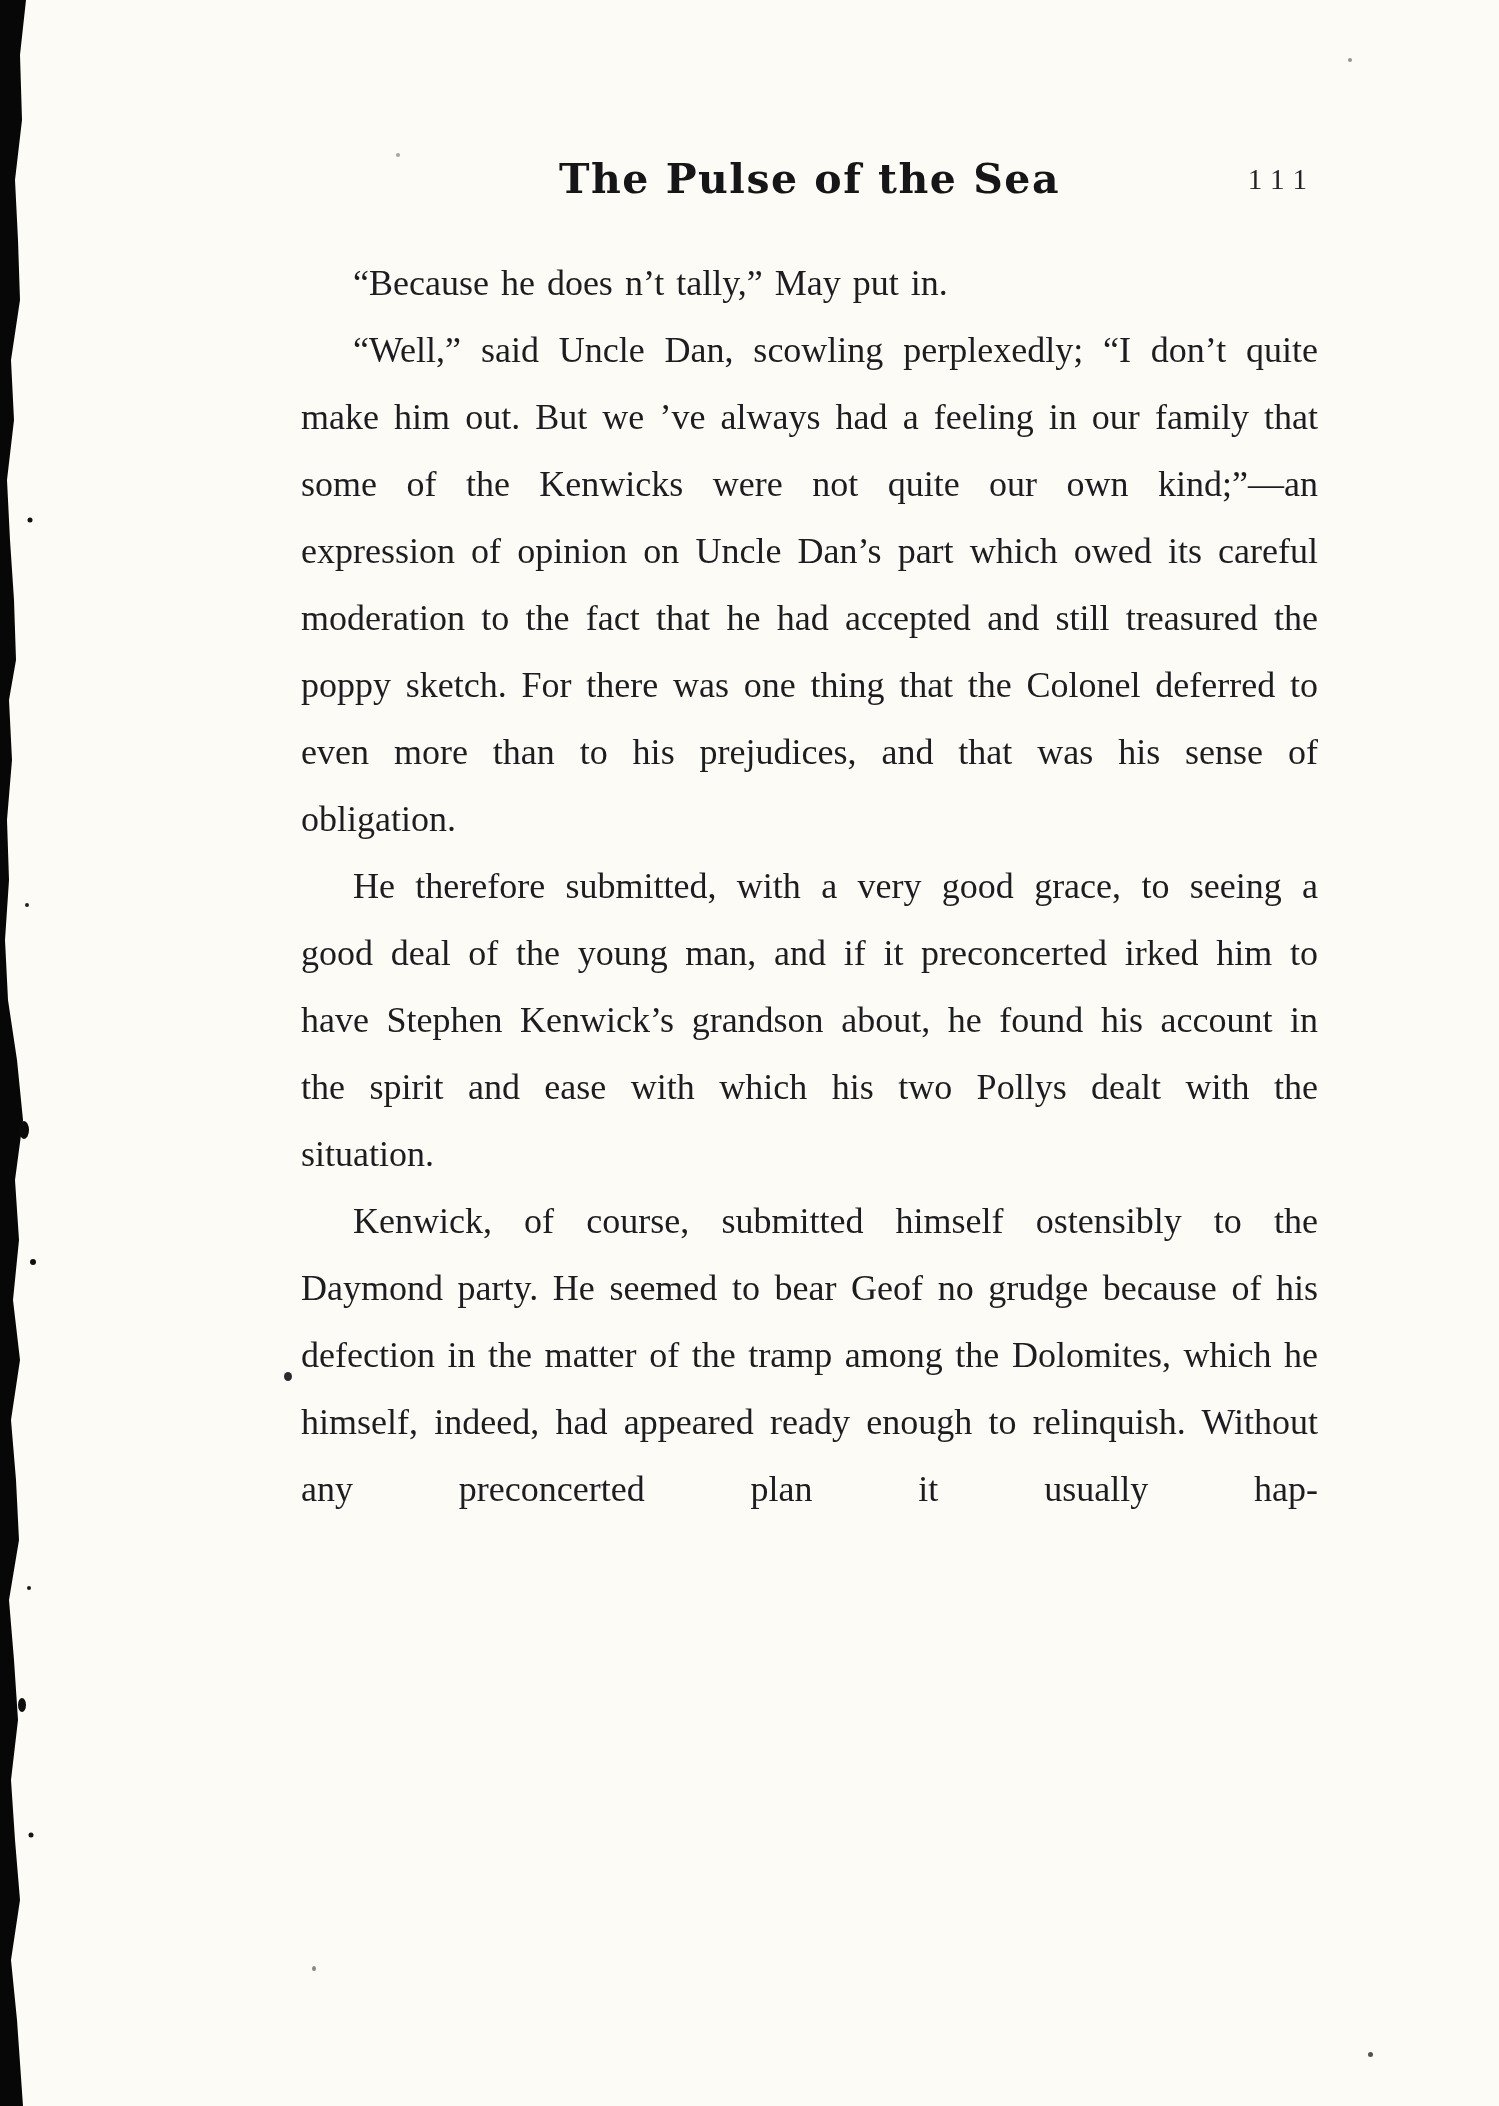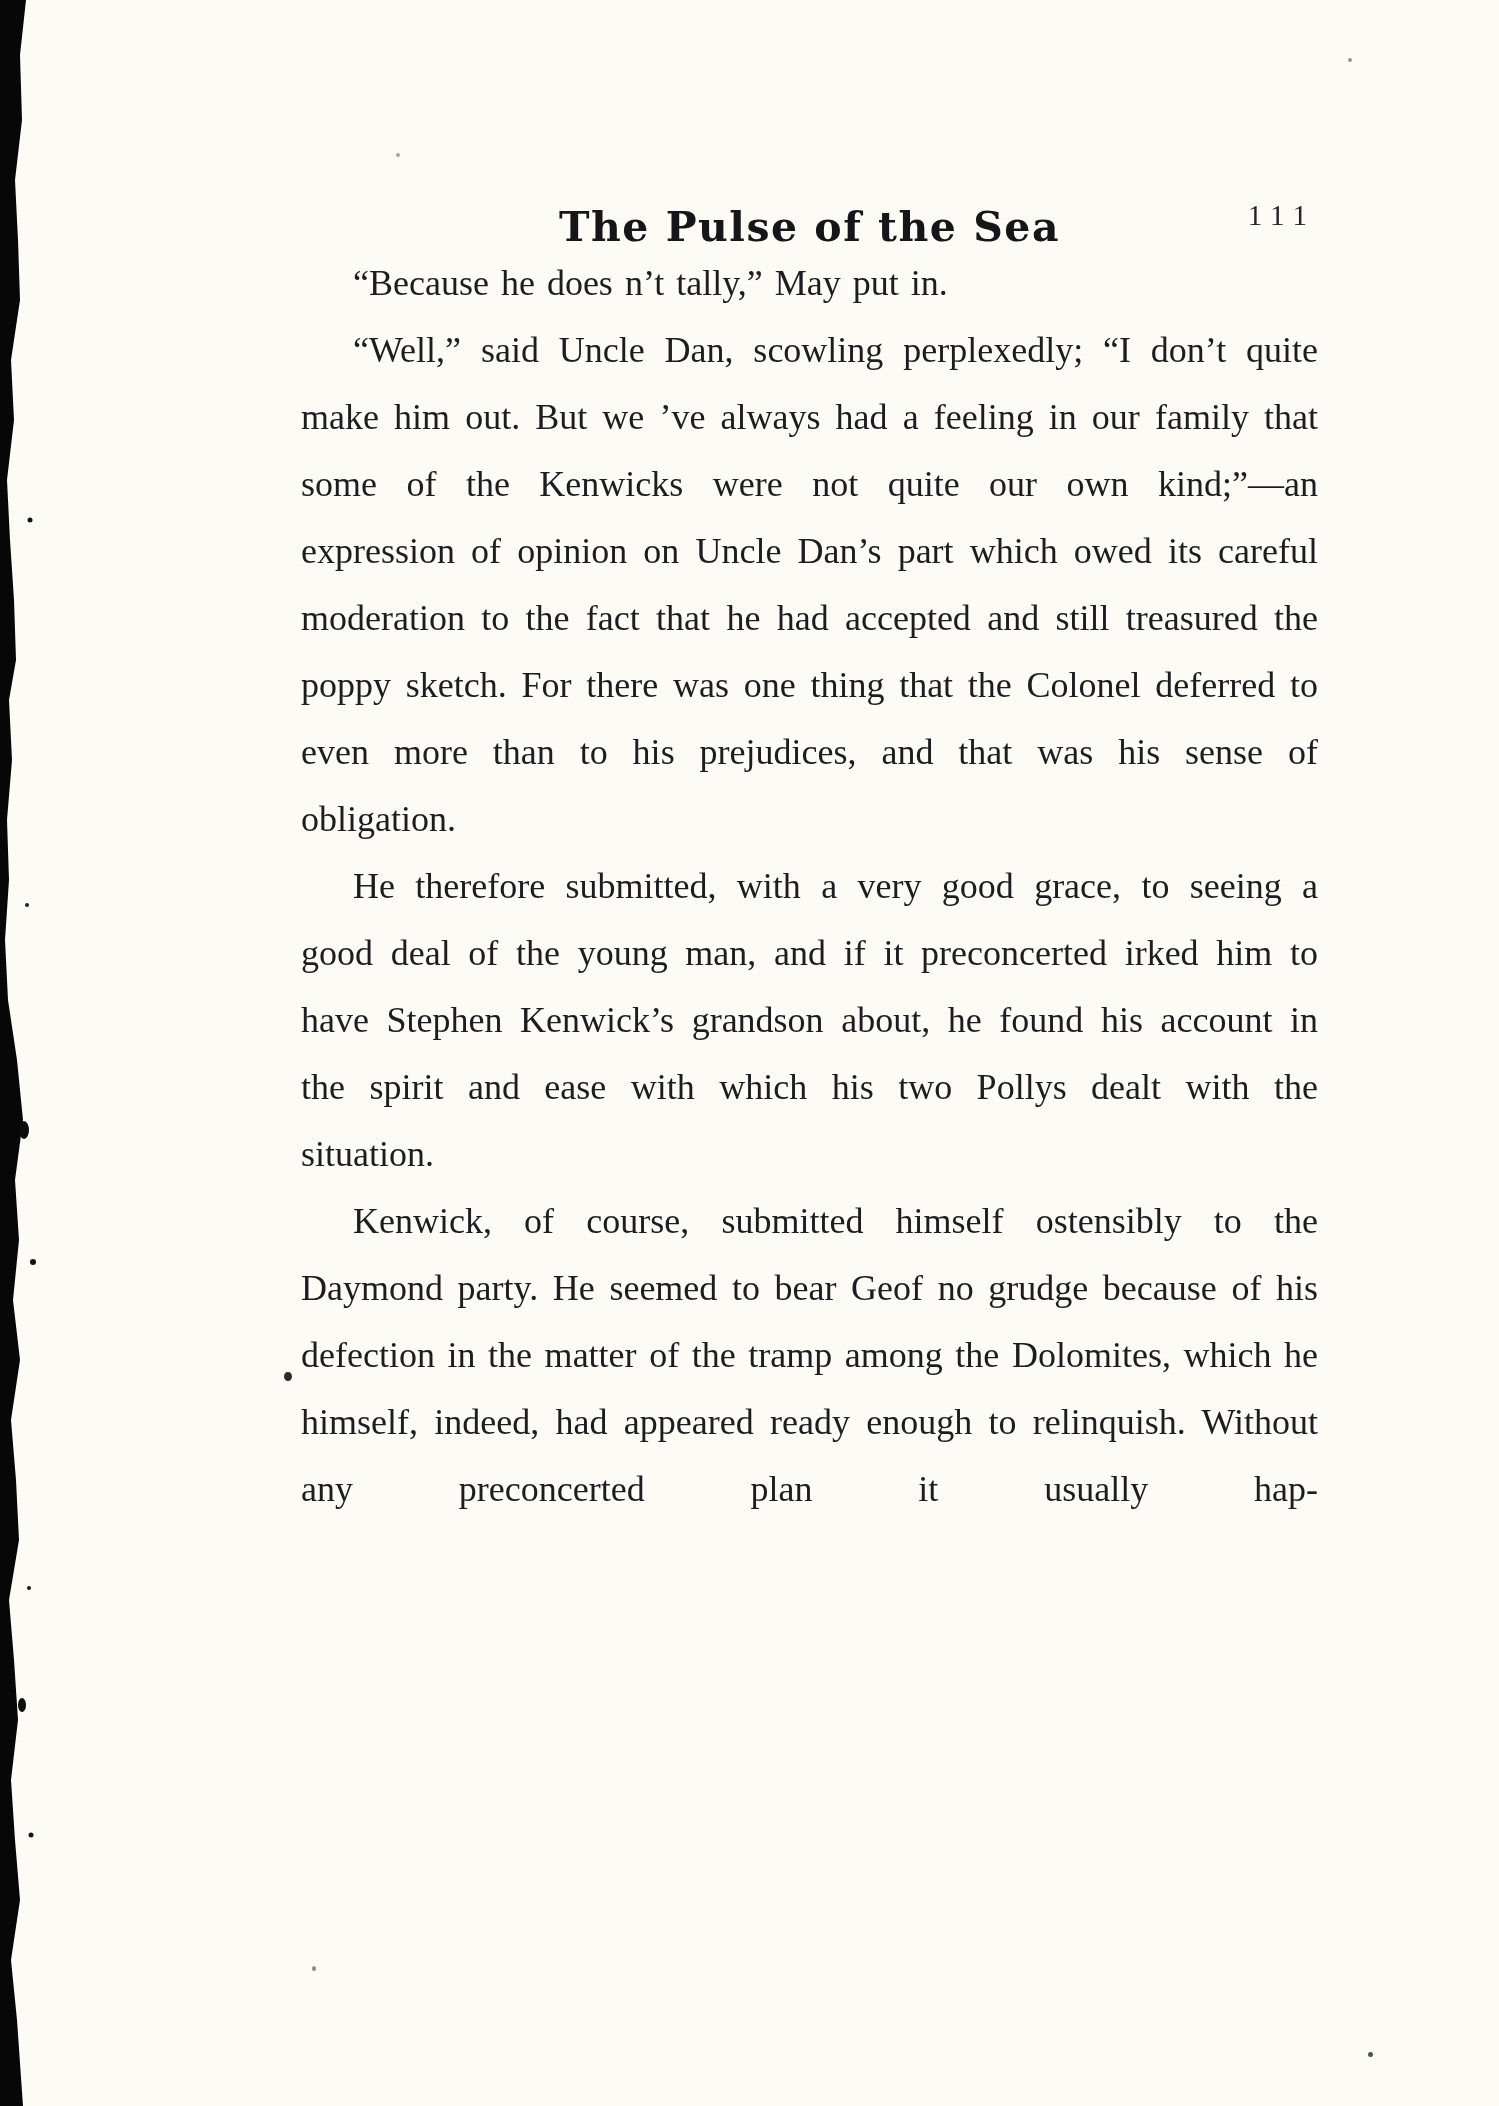--- a/index.html
+++ b/index.html
@@ -29,30 +29,28 @@
     position: absolute;
     left: 50%;
     transform: translateX(-50%);
     top: 0;
     font-family: "DejaVu Serif", serif;
     font-weight: bold;
     font-size: 41px;
     letter-spacing: 1.5px;
     white-space: nowrap;
     color: #161518;
-    margin-top: 48px;
   }
   .page-number {
     position: absolute;
     right: 2px;
     top: 8px;
     font-size: 29px;
     letter-spacing: 9px;
     color: #242327;
-    margin-top: 36px;
   }
 
   
   .body-text {
     position: absolute;
     top: 250px;
     left: 301px;
     width: 1017px;
     font-size: 36px;
     line-height: 67px;

